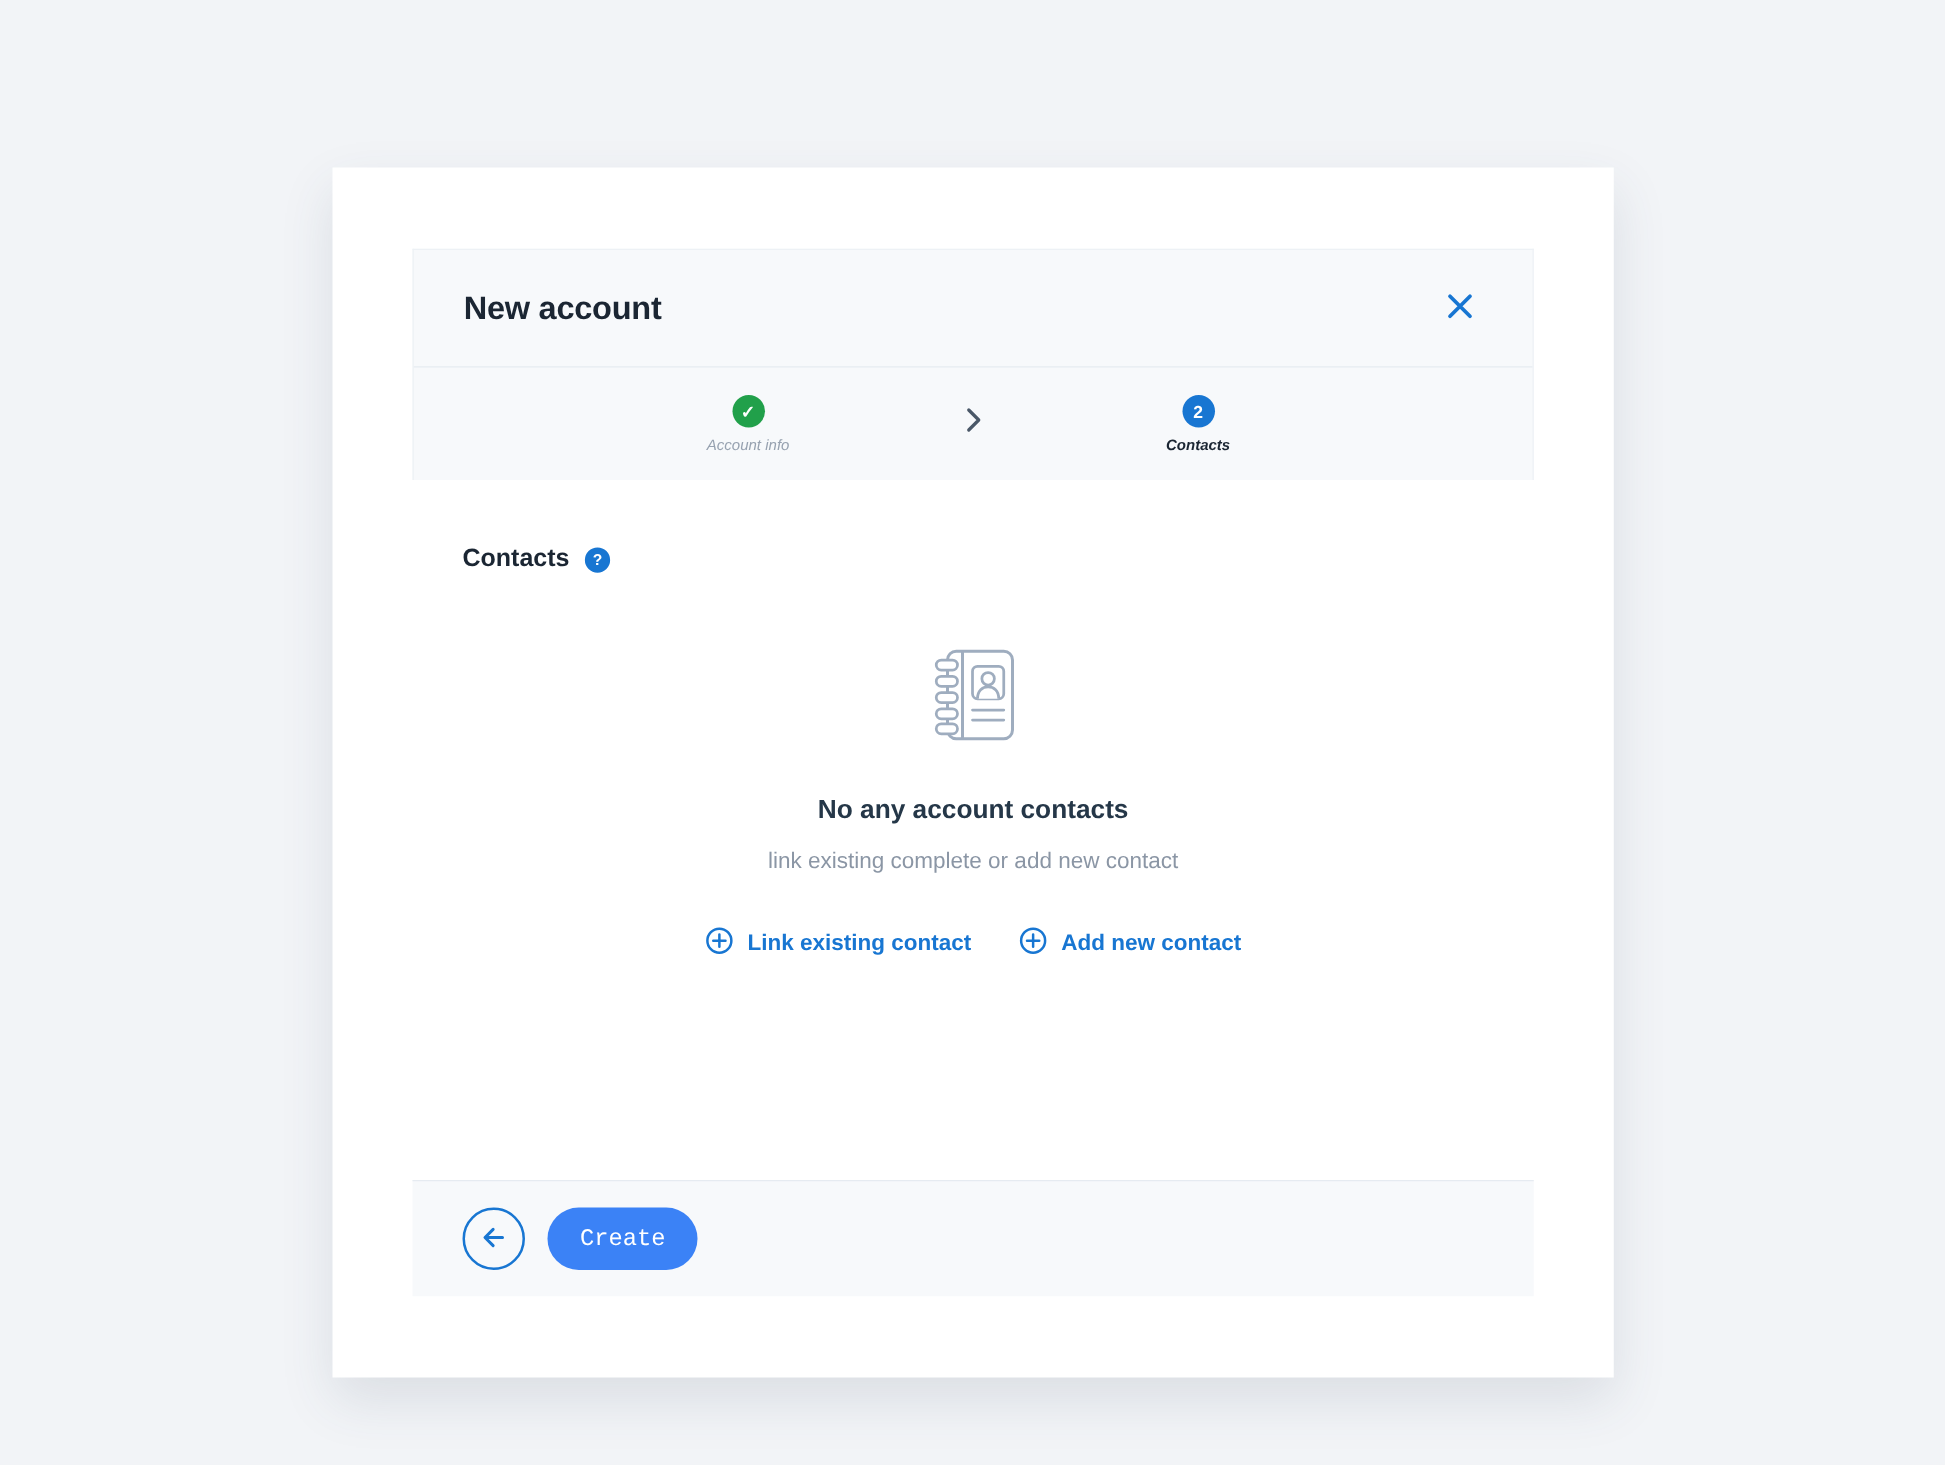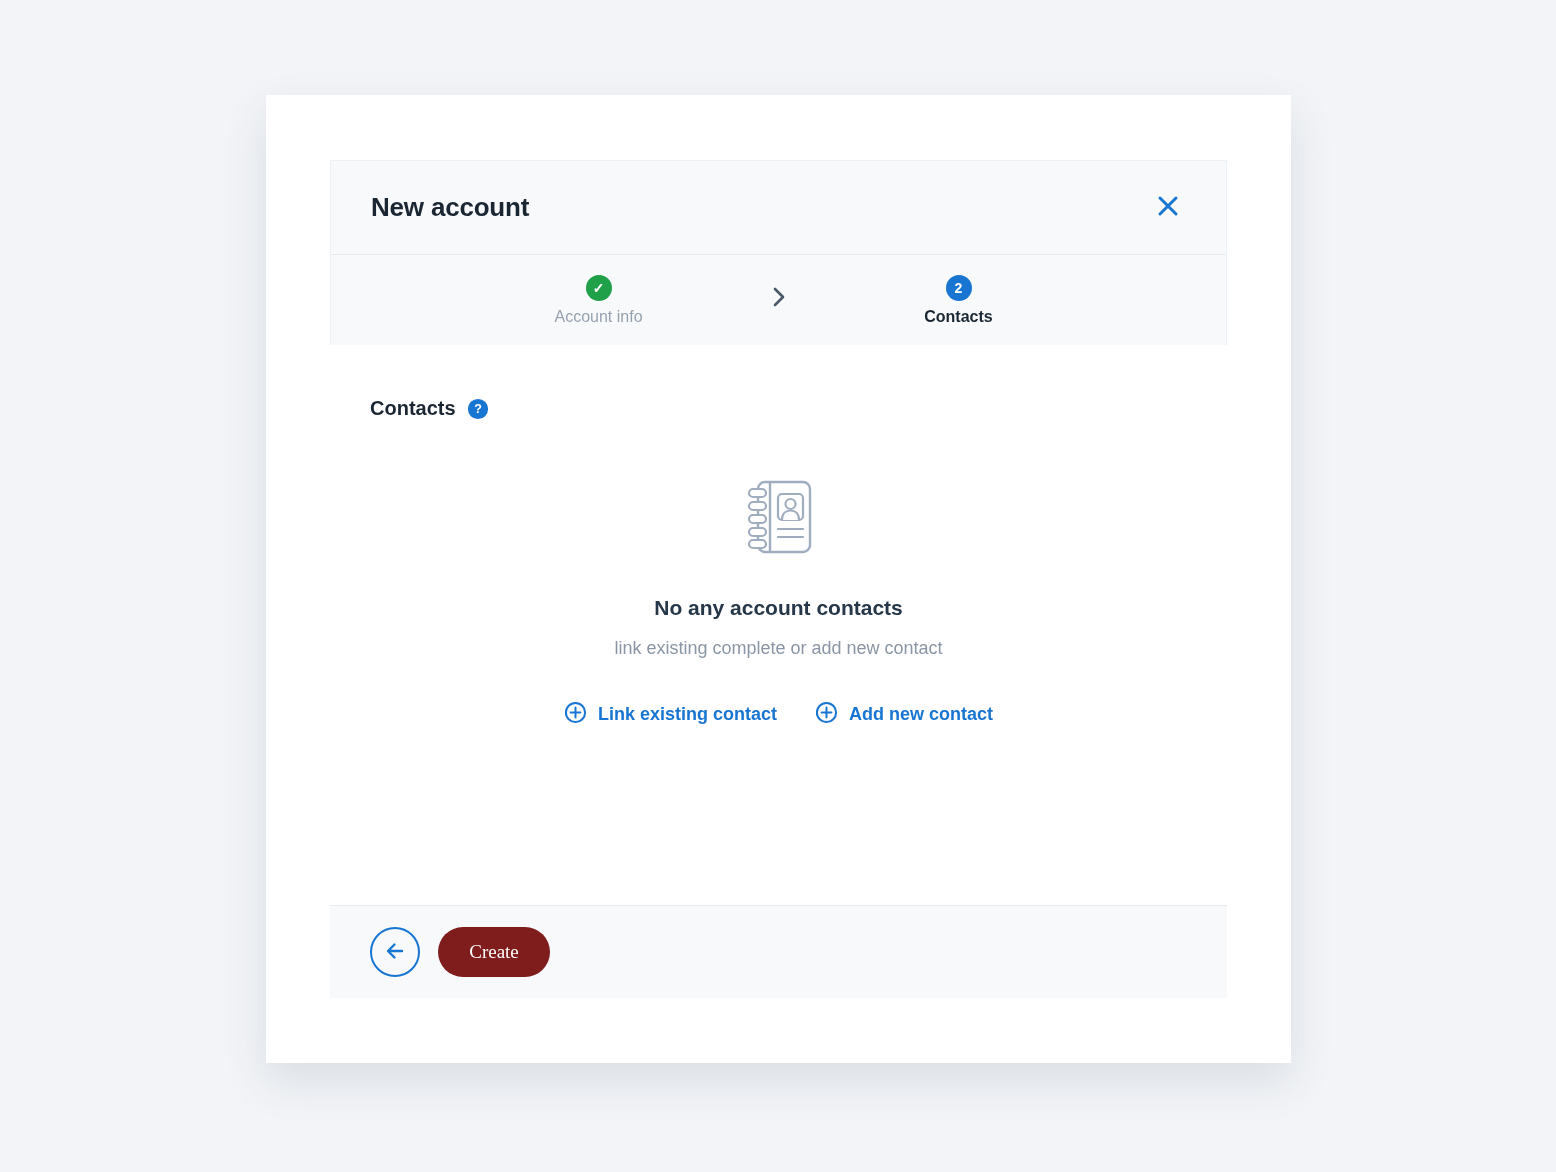--- a/index.html
+++ b/index.html
@@ -10,20 +10,21 @@
     width: 1556px;
     height: 1172px;
     background: #f2f4f7;
     font-family: "Liberation Sans", sans-serif;
     overflow: hidden;
   }
   .page {
     position: relative;
     width: 1556px;
     height: 824px;
+    margin-top: 39px;
   }
 
   
   .modal-card {
     position: absolute;
     left: 266px;
     top: 95px;
     width: 1025px;
     height: 968px;
     background: #ffffff;
@@ -93,22 +94,23 @@
     align-items: center;
     justify-content: center;
     color: #ffffff;
     font-size: 14px;
     font-weight: bold;
     margin-bottom: 7px;
   }
   .step-badge.done { background: #21a04a; }
   .step-badge.active { background: #1876d2; }
   .step-label {
-    font-size: 16px;
+    font-size: 12px;
     color: #97a2b0;
+    font-style: italic;
   }
   .step-label.current {
     color: #1b2633;
     font-weight: bold;
   }
   .step-sep {
     width: 60px;
     display: flex;
     align-items: center;
     justify-content: center;
@@ -210,26 +212,26 @@
     justify-content: center;
     cursor: pointer;
     background: transparent;
     padding: 0;
   }
   .create-btn {
     height: 50px;
     min-width: 112px;
     padding: 0 26px;
     border-radius: 25px;
-    background: #7f1d1d;
+    background: #3b82f6;
     color: #ffffff;
     font-size: 19px;
     border: none;
     cursor: default;
-    font-family: Liberation Serif, serif;
+    font-family: Liberation Mono, monospace;
   }
 </style>
 </head>
 <body>
 
 <div class="page">
 
   <div class="modal-card">
 
     <div class="header-panel">

